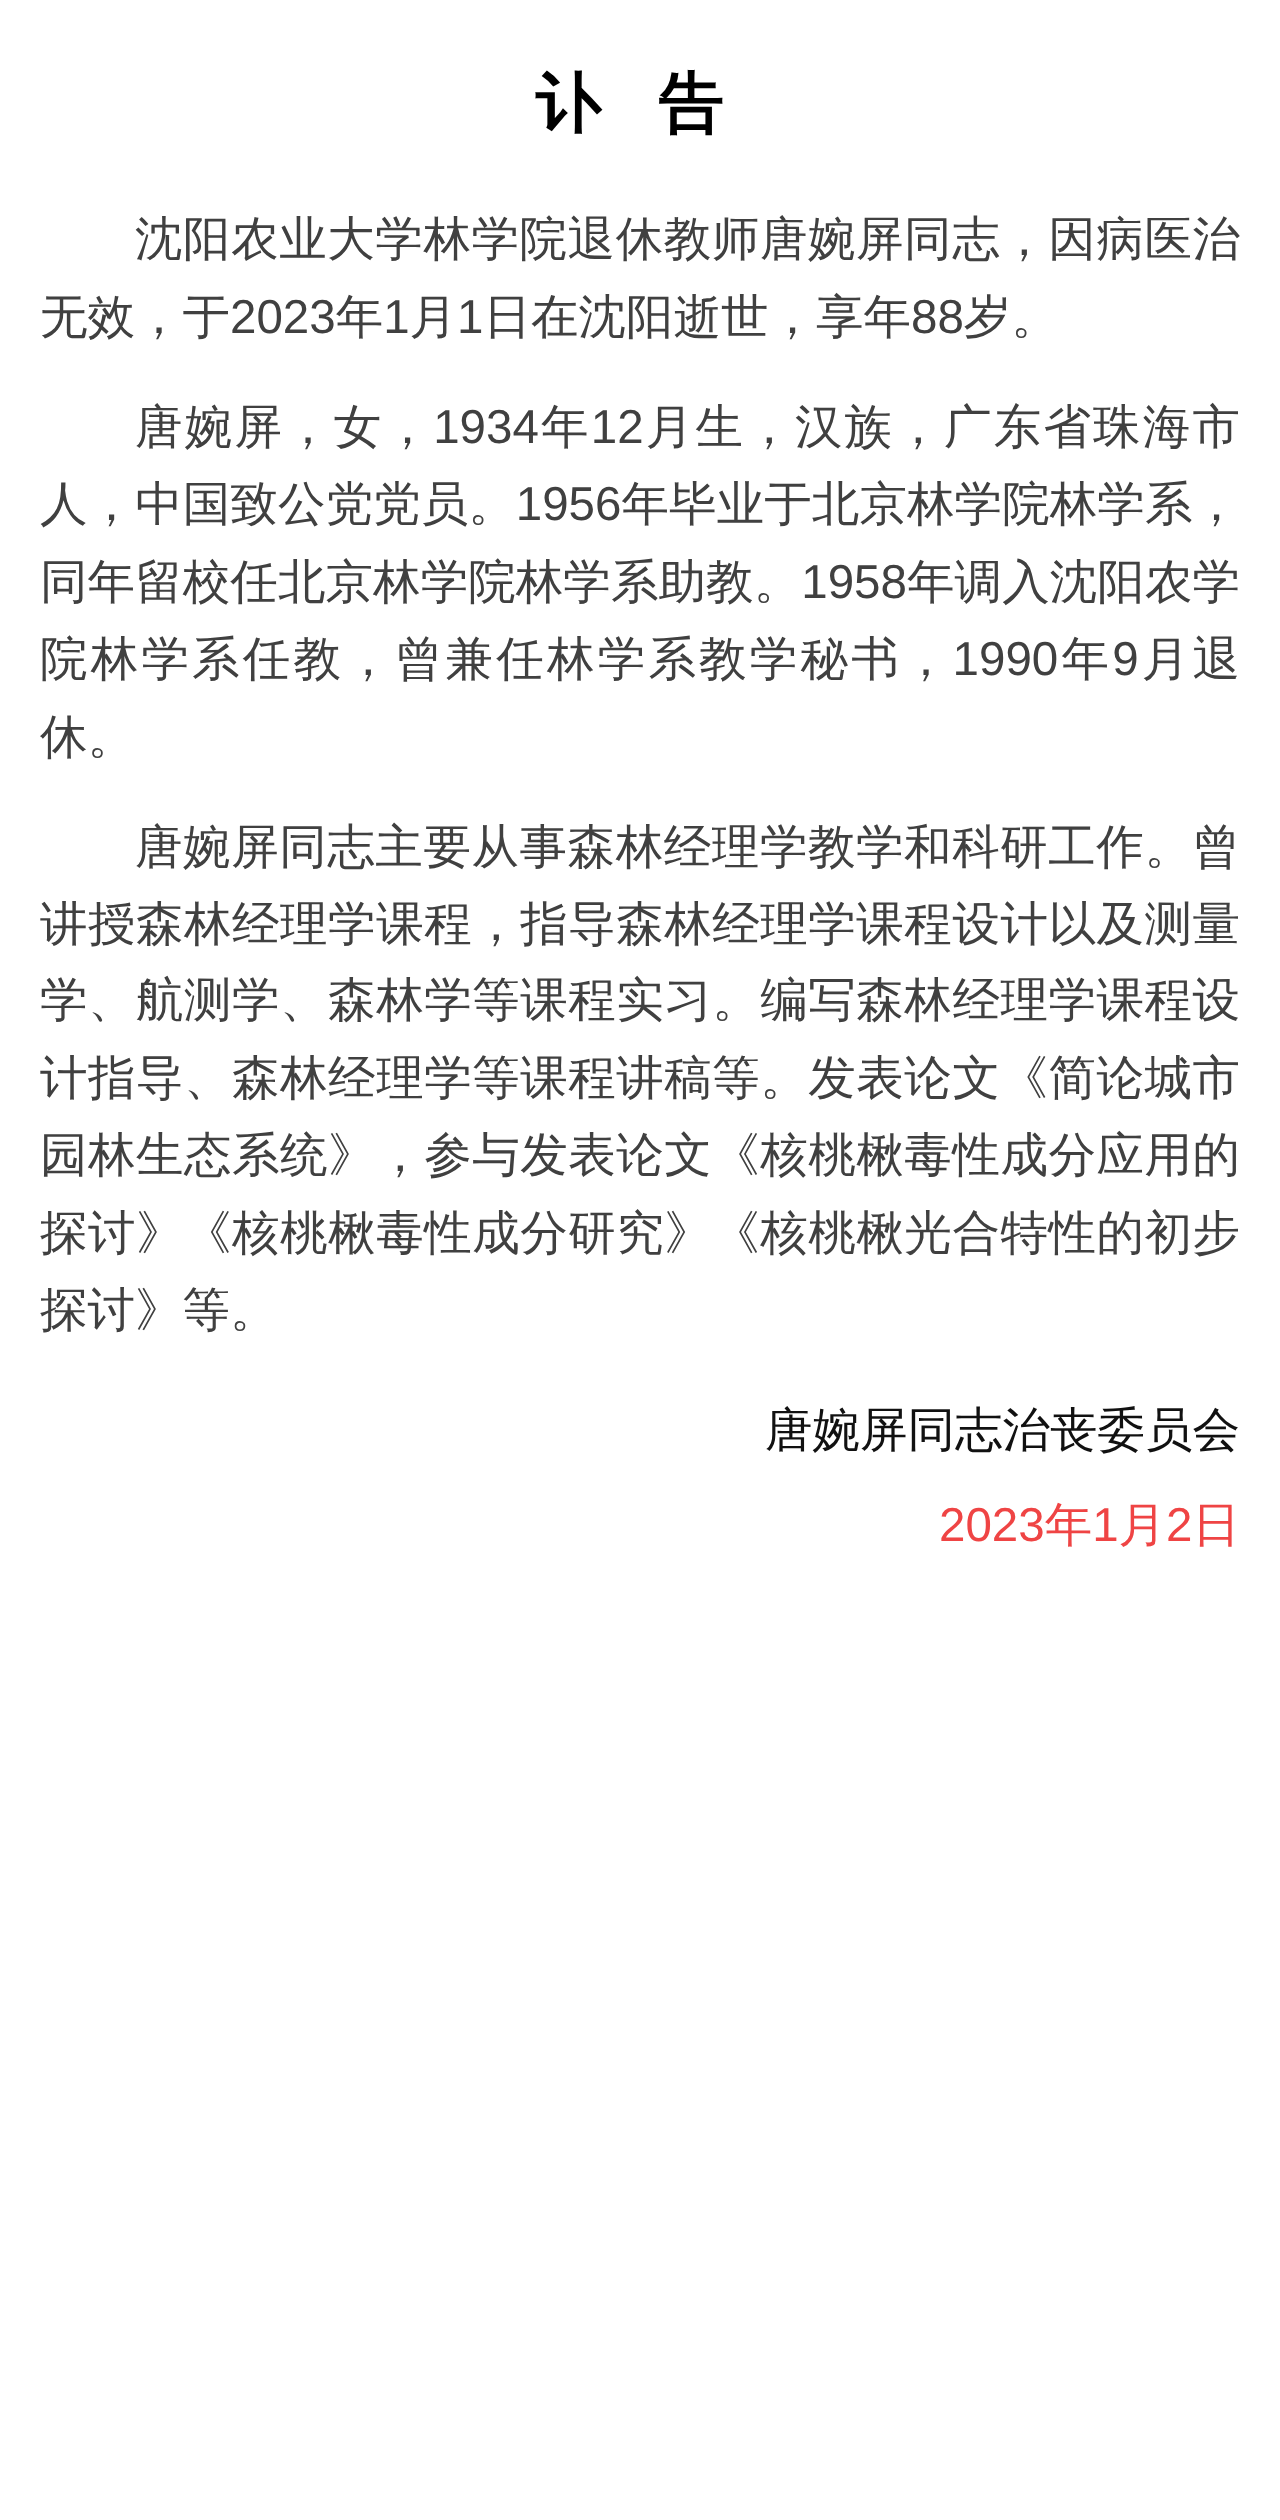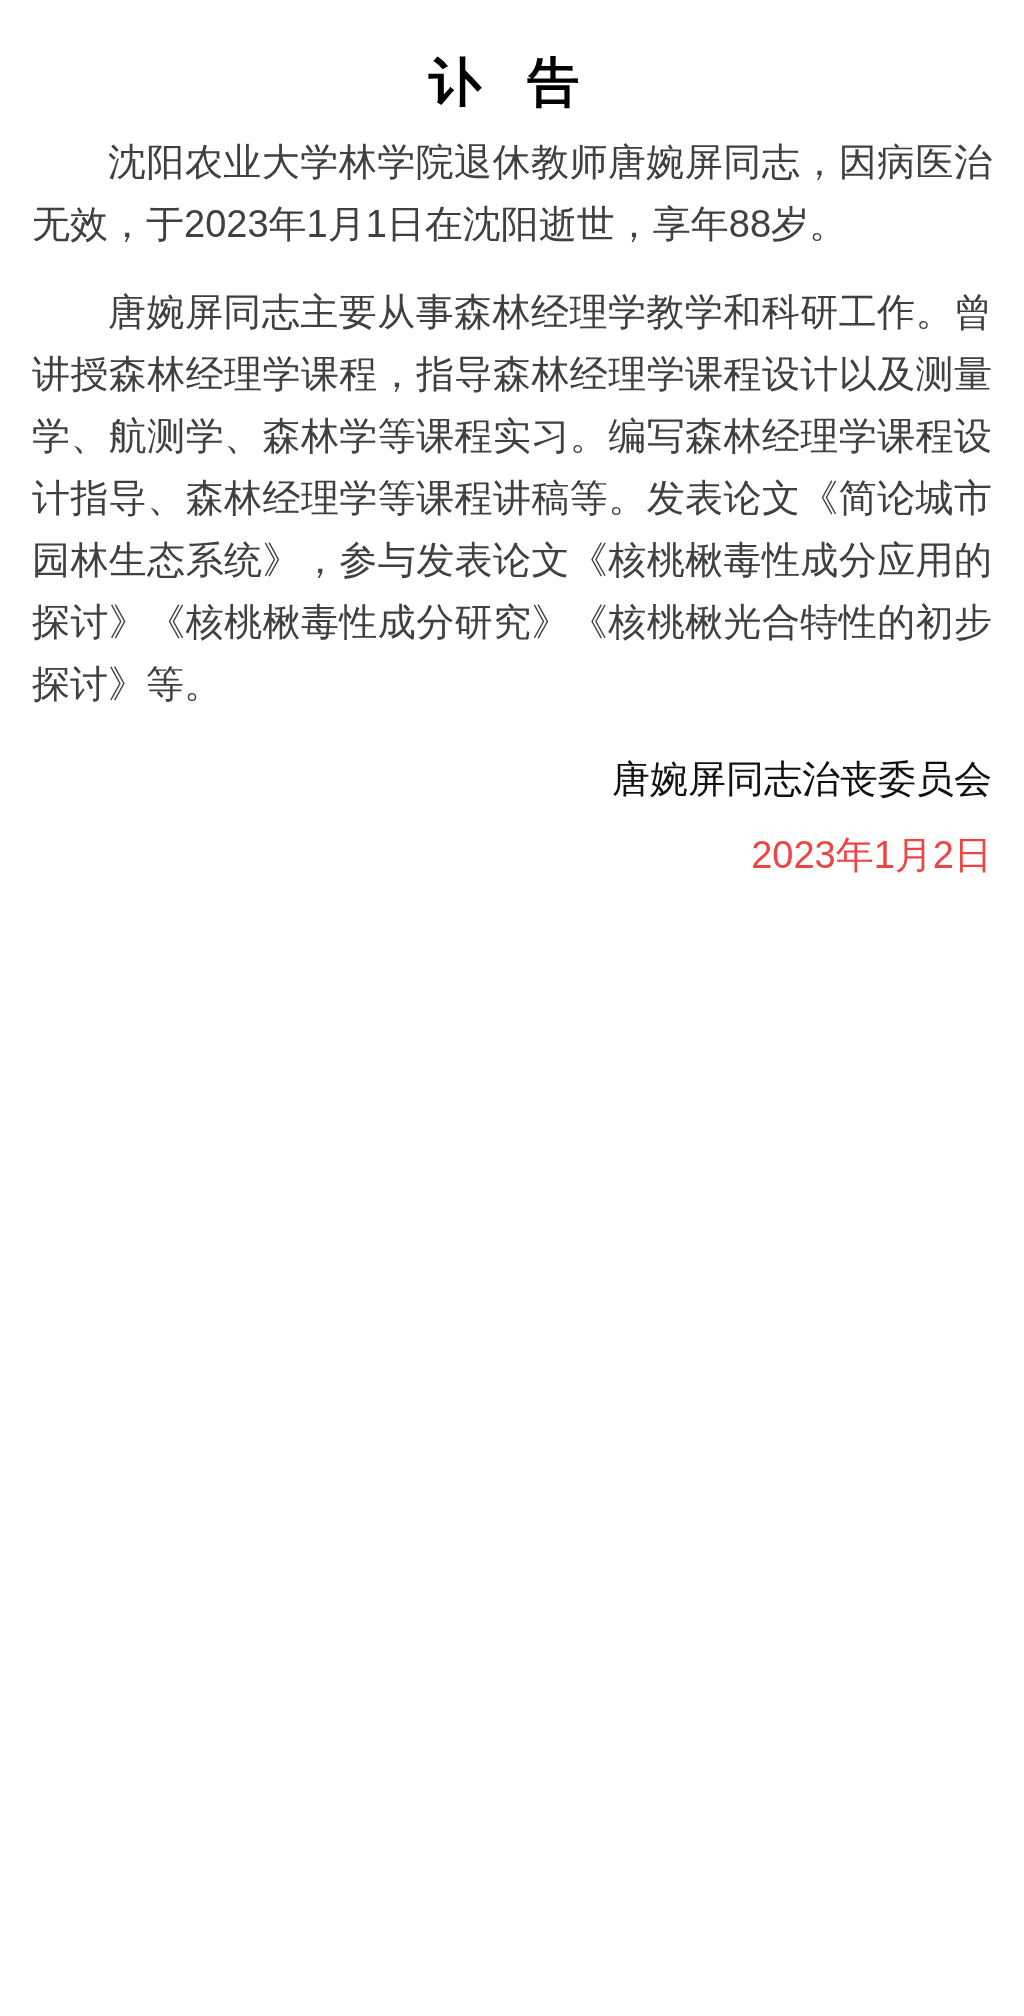--- a/index.html
+++ b/index.html
@@ -19,21 +19,21 @@
     box-sizing: border-box;
     padding: 30px 32px 40px 32px;
     background: #ffffff;
   }
   .doc-title {
     text-align: center;
     font-family: "Liberation Sans", "DejaVu Sans", sans-serif;
     font-weight: bold;
     font-size: 52px;
     letter-spacing: 16px;
-    margin: 18px 0 14px 0;
+    margin: 18px 0 44px 0;
     color: #000000;
   }
   .para {
     font-family: "Liberation Sans", "DejaVu Sans", sans-serif;
     font-size: 38px;
     line-height: 1.63;
     text-align: justify;
     text-justify: inter-ideograph;
     text-indent: 76px;
     margin: 0 0 26px 0;
@@ -58,18 +58,19 @@
   }
 </style>
 </head>
 <body>
 
 <div class="page">
 
   <h1 class="doc-title">讣 告</h1>
 
   <p class="para">沈阳农业大学林学院退休教师唐婉屏同志，因病医治无效，于2023年1月1日在沈阳逝世，享年88岁。</p>
+  <p class="para">唐婉屏，女，1934年12月生，汉族，广东省珠海市人，中国致公党党员。1956年毕业于北京林学院林学系，同年留校任北京林学院林学系助教。1958年调入沈阳农学院林学系任教，曾兼任林学系教学秘书，1990年9月退休。</p>
   <p class="para">唐婉屏同志主要从事森林经理学教学和科研工作。曾讲授森林经理学课程，指导森林经理学课程设计以及测量学、航测学、森林学等课程实习。编写森林经理学课程设计指导、森林经理学等课程讲稿等。发表论文《简论城市园林生态系统》，参与发表论文《核桃楸毒性成分应用的探讨》《核桃楸毒性成分研究》《核桃楸光合特性的初步探讨》等。</p>
 
   <div class="signature">唐婉屏同志治丧委员会</div>
   <div class="sign-date">2023年1月2日</div>
 
 </div>
 
 </body></html>

